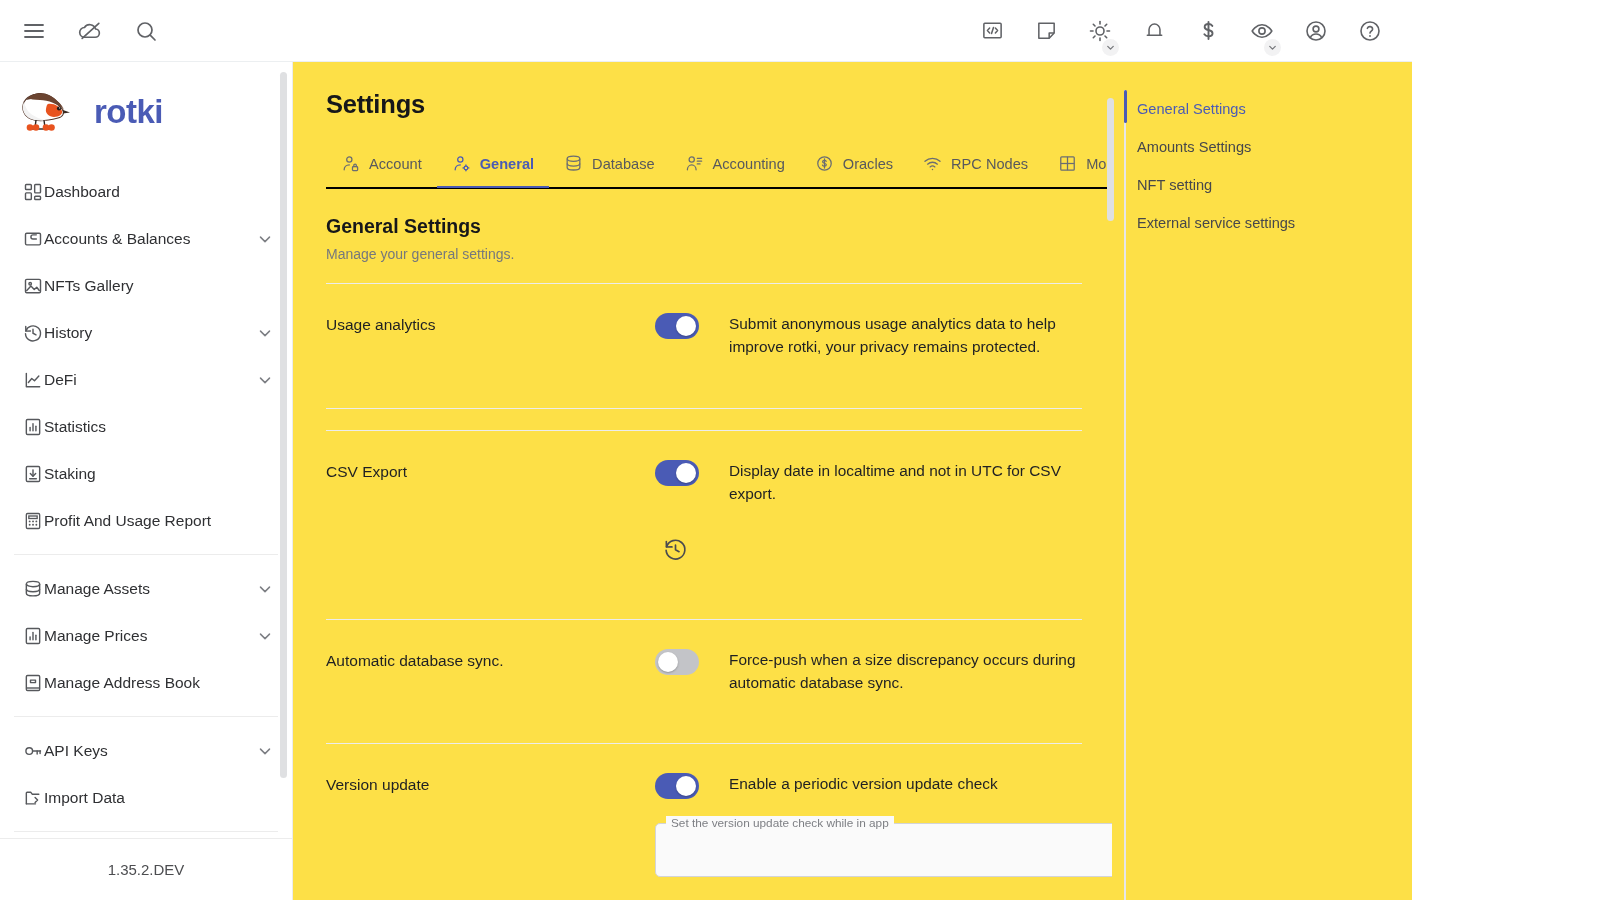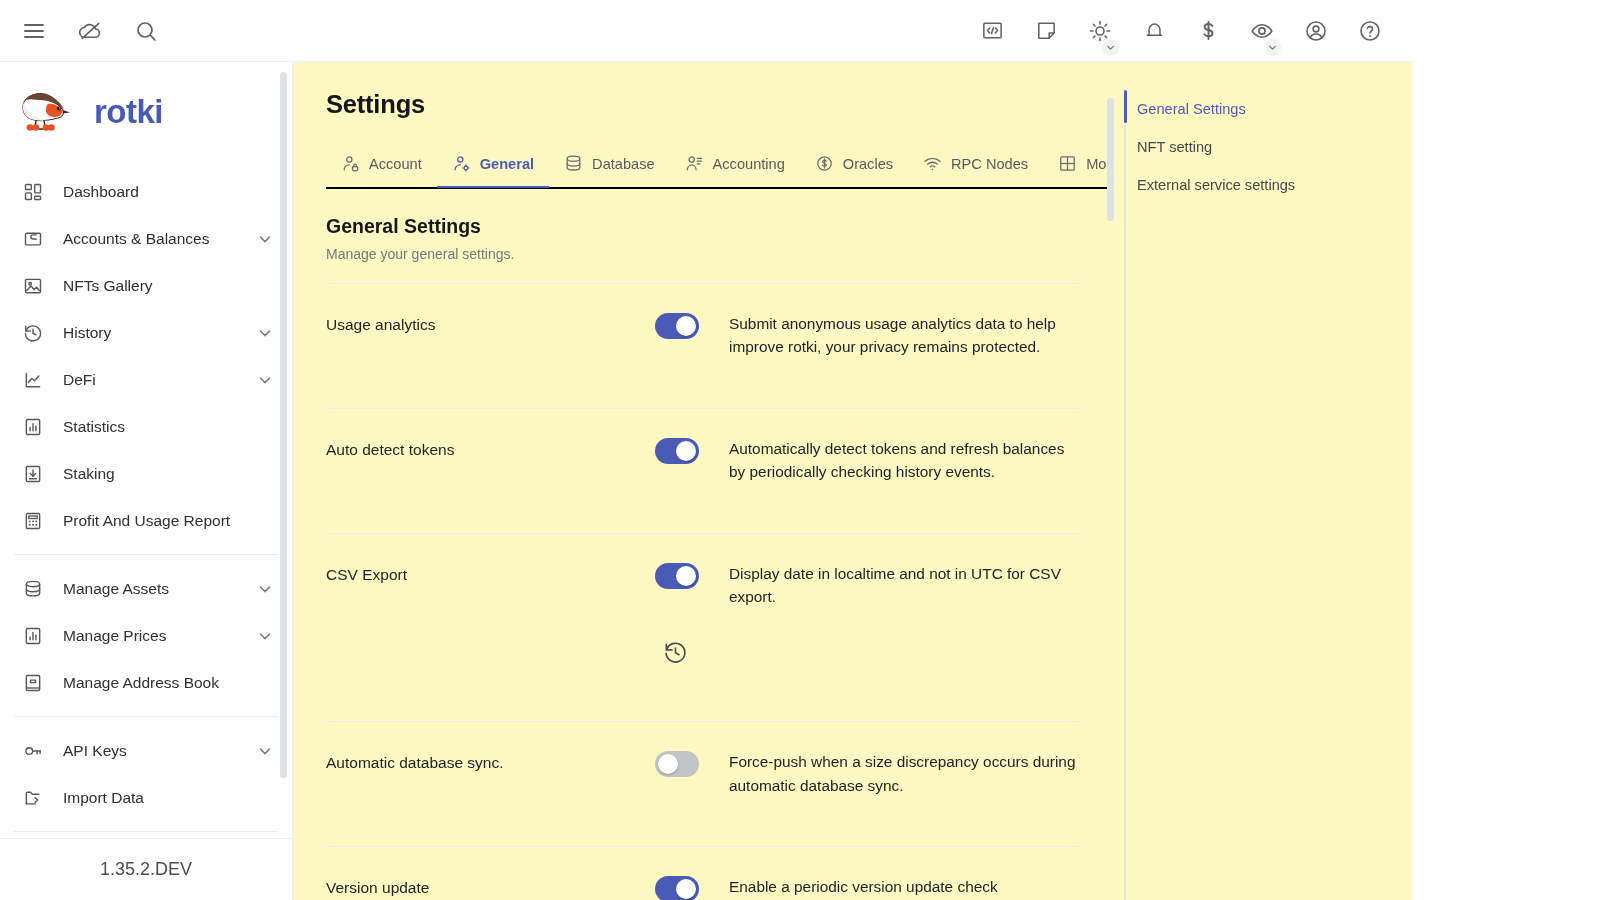--- a/index.html
+++ b/index.html
@@ -47,42 +47,42 @@
     display: flex; flex-direction: column;
     position: relative;
   }
   .brand { display: flex; align-items: center; gap: 14px; padding: 26px 0 22px 18px; }
   .brand-logo { width: 62px; height: 48px; flex: 0 0 62px; }
   .brand-name { font-size: 33px; font-weight: bold; color: #4a5bb5; letter-spacing: -0.5px; }
   .nav { flex: 1 1 auto; overflow: hidden; padding-top: 4px; }
   .nav-group { padding: 6px 0; }
   .nav-sep { height: 1px; background: #ececec; margin: 4px 14px; }
   .nav-item {
-    display: flex; align-items: center; gap: 19px;
+    display: flex; align-items: center; gap: 0;
     height: 47px; padding: 0 18px 0 22px;
     color: #2f3033; font-size: 15.5px; cursor: pointer;
   }
   .nav-icon { width: 22px; height: 22px; flex: 0 0 22px; color: #56585c; display: flex; align-items: center; justify-content: center; }
   .nav-label { flex: 1 1 auto; white-space: nowrap; }
   .nav-chev { color: #7d7f84; display: flex; align-items: center; }
   .sidebar-footer {
     border-top: 1px solid #ececec;
     height: 62px; flex: 0 0 62px;
     display: flex; align-items: center; justify-content: center;
-    font-size: 18px; color: #4c4d50;
+    font-size: 15px; color: #4c4d50;
   }
   .sb-scroll {
     position: absolute; top: 10px; right: 5px;
     width: 7px; height: 706px; border-radius: 4px; background: #dfe0e2;
   }
 
   
   .main {
     flex: 1 1 auto; min-width: 0;
-    background: #fef9c3;
+    background: #fde047;
     position: relative; display: flex;
   }
   .main-col { flex: 1 1 auto; min-width: 0; padding: 28px 0 0 33px; overflow: hidden; }
   .page-title { font-size: 25.5px; font-weight: bold; color: #16171a; letter-spacing: -0.2px; }
 
   .tabs { display: flex; align-items: flex-end; gap: 0; margin-top: 25px; border-bottom: 2px solid #000000; padding-right: 30px; }
   .tab {
     display: flex; align-items: center; gap: 9px;
     padding: 10px 15px 13px 15px; font-size: 14.6px; color: #58595d;
     cursor: pointer; border-bottom: 2px solid transparent; margin-bottom: -1px; white-space: nowrap;
@@ -558,31 +558,20 @@
             <div class="toggle-line">
               <div class="switch on">
                   <div class="knob"></div>
                 </div>
               <div class="toggle-text">Submit anonymous usage analytics data to help improve rotki, your privacy remains protected.</div>
             </div>
           </div>
         </div>
         <div class="hr"></div>
 
-        <div class="setting-row">
-          <div class="setting-label">Auto detect tokens</div>
-          <div class="setting-body">
-            <div class="toggle-line">
-              <div class="switch on">
-                  <div class="knob"></div>
-                </div>
-              <div class="toggle-text">Automatically detect tokens and refresh balances by periodically checking history events.</div>
-            </div>
-          </div>
-        </div>
         <div class="hr"></div>
 
         <div class="setting-row">
           <div class="setting-label">CSV Export</div>
           <div class="setting-body">
             <div class="toggle-line">
               <div class="switch on">
                   <div class="knob"></div>
                 </div>
               <div class="toggle-text">Display date in localtime and not in UTC for CSV export.</div>
@@ -631,19 +620,20 @@
           </div>
         </div>
 
       </div>
 
       <div class="rail">
         <div class="rail-scroll"></div>
         <div class="rail-track"></div>
         <div class="rail-active"></div>
         <div class="rail-item active"><span>General Settings</span></div>
+        <div class="rail-item"><span>Amounts Settings</span></div>
         <div class="rail-item"><span>NFT setting</span></div>
         <div class="rail-item"><span>External service settings</span></div>
       </div>
 
     </div>
   </div>
 </div>
 
 </body></html>

